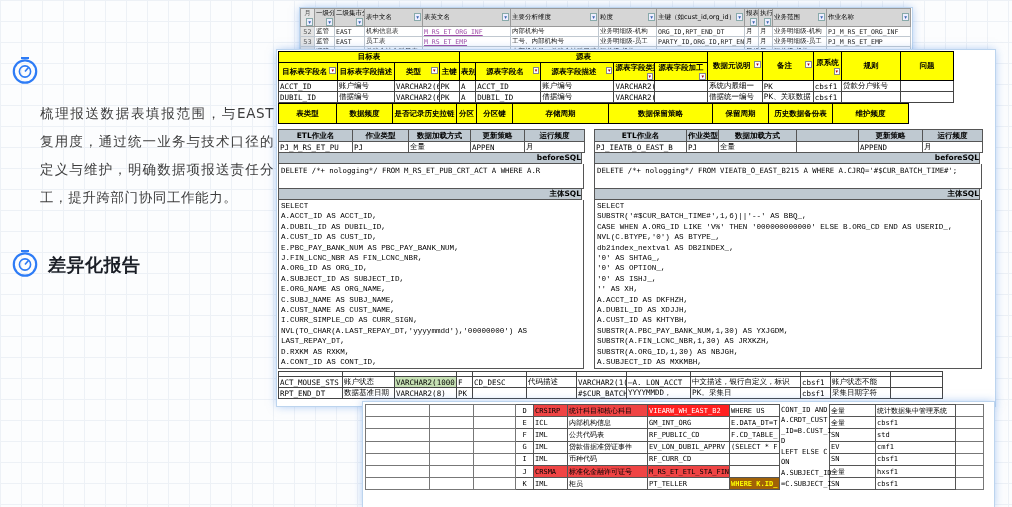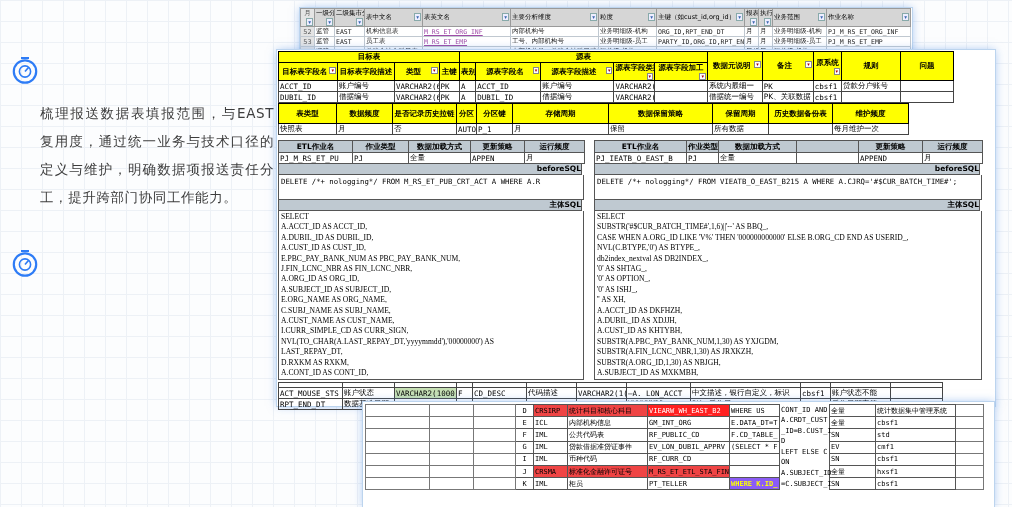--- a/index.html
+++ b/index.html
@@ -55,36 +55,36 @@
   .etl{font-size:7.5px}
   .etl th{background:#bfc9d1;border:1px solid #555;font-weight:bold;height:11px;font-size:7.5px}
   .etl td{border:1px solid #555;height:10px;
           font-family:"DejaVu Sans Mono","Liberation Mono",monospace}
   .sqlbar{background:#bfc9d1;border:1px solid #555;border-top:none;height:10px;
           text-align:right;font-weight:bold;font-size:7.5px;line-height:10px}
   .sqlline{border:1px solid #555;border-top:none;height:20px;padding:2px 2px;
            font-family:"DejaVu Sans Mono","Liberation Mono",monospace;font-size:7.3px;
            line-height:9.5px;white-space:nowrap;overflow:hidden}
   .sqlblock{border:1px solid #555;border-top:none;height:166px;padding:1px 2px;
-            font-family:Liberation Serif, serif;font-size:7.6px;
+            font-family:Liberation Mono, monospace;font-size:7.6px;
             line-height:10.4px;white-space:pre;overflow:hidden}
 
   .tail{margin-top:2px}
   .tail .clip td{height:4px}
   .green{background:#c6e0b4}
 
   
   #join-win{left:363px;top:402px;width:627px;height:101px;z-index:3;padding:2px}
   .join{font-size:7px}
   .join td{border:1px solid #555;height:11.2px;
            font-family:"DejaVu Sans Mono","Liberation Mono",monospace;font-size:7px}
   .join td.e{border-color:#777}
   .amber{background:#ef4444}
   .red{background:#ff2020;color:#fff}
-  .redyellow{background:#8b5cf6;color:#ff0;font-weight:bold}
+  .redyellow{background:#a16207;color:#ff0;font-weight:bold}
   .frag{white-space:pre-line;line-height:10.6px;vertical-align:top;border:none !important;
         font-size:7px;overflow:visible}
 </style>
 </head>
 <body>
 
 <div id="canvas">
 
   <div class="sec" style="top:55px">
     <div class="sec-head">
@@ -103,20 +103,21 @@
   <div class="sec" style="top:248px">
     <div class="sec-head">
       <span class="gauge">
         <svg width="30" height="30" viewBox="0 0 30 30">
           <line x1="11" y1="3" x2="19" y2="3" stroke="#2E7CF6" stroke-width="2"></line>
           <circle cx="15" cy="16.5" r="11.2" fill="none" stroke="#2E7CF6" stroke-width="2.2"></circle>
           <circle cx="15" cy="16.5" r="5.6" fill="none" stroke="#2E7CF6" stroke-width="1.6"></circle>
           <line x1="15" y1="16.5" x2="18.6" y2="12.4" stroke="#2E7CF6" stroke-width="1.6"></line>
         </svg>
       </span>
+      <span class="sec-title">差异化报告</span>
     </div>
   </div>
 
   <div id="catalog-win" class="win">
     <table class="cat">
       <colgroup>
           <col style="width:14px">
           <col style="width:20px">
           <col style="width:30px">
           <col style="width:58px">
@@ -297,32 +298,20 @@
         <th style="height:19px">表类型</th>
         <th>数据频度</th>
         <th style="white-space:normal;line-height:9px">是否记录历史拉链</th>
         <th style="white-space:normal;line-height:9px">分区</th>
         <th style="white-space:normal;line-height:9px">分区键</th>
         <th>存储周期</th>
         <th>数据保留策略</th>
         <th>保留周期</th>
         <th style="white-space:normal;line-height:9px">历史数据备份表</th>
         <th>维护频度</th>
-      </tr>
-      <tr>
-        <td class="cjk">快照表</td>
-        <td class="cjk">月</td>
-        <td class="cjk">否</td>
-        <td>AUTO</td>
-        <td>P_1</td>
-        <td class="cjk">月</td>
-        <td class="cjk">保留</td>
-        <td class="cjk">所有数据</td>
-        <td></td>
-        <td class="cjk">每月维护一次</td>
       </tr>
     </tbody>
       </table>
 
     <div class="etl-wrap">
 
       <div class="etl-panel" style="width:310px">
         <table class="etl" style="width:306px">
           <colgroup>
               <col style="width:74px">

